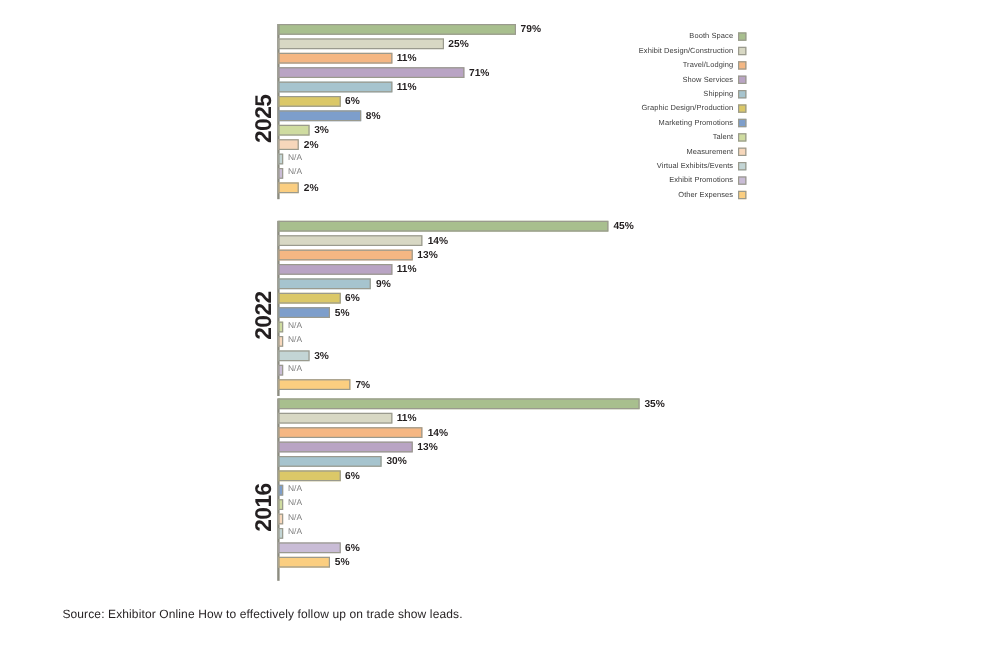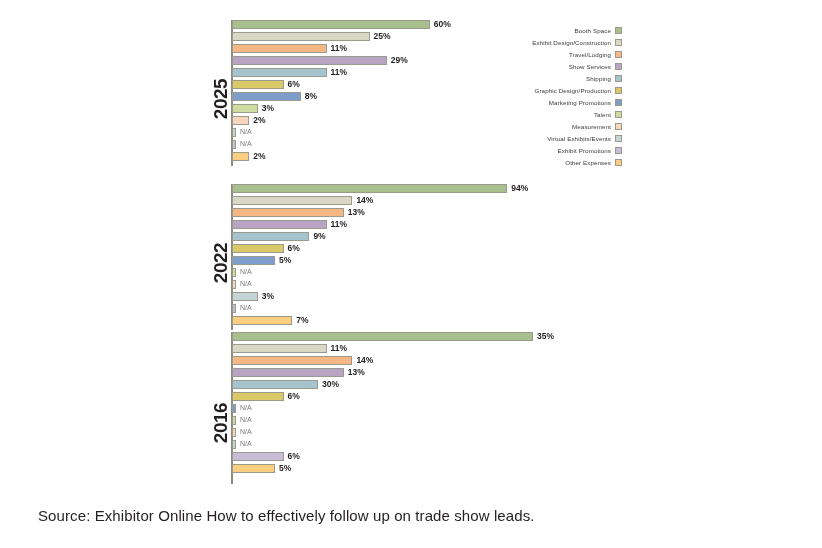--- a/index.html
+++ b/index.html
@@ -125,53 +125,53 @@
     height: 7px;
     margin-left: 4px;
     border: 0.8px solid #9a9a8e;
     box-sizing: border-box;
     flex: 0 0 auto;
   }
 
   
   #source-caption {
     position: absolute;
-    left: 38px;
+    left: 52px;
     top: 507px;
-    font-size: 15px;
+    font-size: 10px;
     color: #231f20;
     letter-spacing: 0.1px;
   }
 </style>
 </head>
 <body>
 
 <div id="chart-figure">
 
   <div id="plot-area">
 
     <div class="year-group group-2025">
       <div class="axis-line"></div>
       <div class="year-label">2025</div>
       <div class="bars">
           <div class="bar-row" style="top: 0px;">
             <div class="bar" style="width: 197.8px; background: rgb(168, 191, 142);"></div>
-            <span class="bar-value" style="left: 201.8px;">60%</span>
+            <span class="bar-value" style="left: 201.8px;">79%</span>
           </div>
           <div class="bar-row" style="top: 12px;">
             <div class="bar" style="width: 137.6px; background: rgb(216, 216, 196);"></div>
             <span class="bar-value" style="left: 141.6px;">25%</span>
           </div>
           <div class="bar-row" style="top: 24px;">
             <div class="bar" style="width: 94.6px; background: rgb(245, 183, 131);"></div>
             <span class="bar-value" style="left: 98.6px;">11%</span>
           </div>
           <div class="bar-row" style="top: 36px;">
             <div class="bar" style="width: 154.8px; background: rgb(185, 164, 196);"></div>
-            <span class="bar-value" style="left: 158.8px;">29%</span>
+            <span class="bar-value" style="left: 158.8px;">71%</span>
           </div>
           <div class="bar-row" style="top: 48px;">
             <div class="bar" style="width: 94.6px; background: rgb(166, 196, 206);"></div>
             <span class="bar-value" style="left: 98.6px;">11%</span>
           </div>
           <div class="bar-row" style="top: 60px;">
             <div class="bar" style="width: 51.6px; background: rgb(219, 200, 104);"></div>
             <span class="bar-value" style="left: 55.6px;">6%</span>
           </div>
           <div class="bar-row" style="top: 72px;">
@@ -200,21 +200,21 @@
           </div>
         </div>
     </div>
 
     <div class="year-group group-2022">
       <div class="axis-line"></div>
       <div class="year-label">2022</div>
       <div class="bars">
           <div class="bar-row" style="top: 0px;">
             <div class="bar" style="width: 275.2px; background: rgb(168, 191, 142);"></div>
-            <span class="bar-value" style="left: 279.2px;">94%</span>
+            <span class="bar-value" style="left: 279.2px;">45%</span>
           </div>
           <div class="bar-row" style="top: 12px;">
             <div class="bar" style="width: 120.4px; background: rgb(216, 216, 196);"></div>
             <span class="bar-value" style="left: 124.4px;">14%</span>
           </div>
           <div class="bar-row" style="top: 24px;">
             <div class="bar" style="width: 111.8px; background: rgb(245, 183, 131);"></div>
             <span class="bar-value" style="left: 115.8px;">13%</span>
           </div>
           <div class="bar-row" style="top: 36px;">

